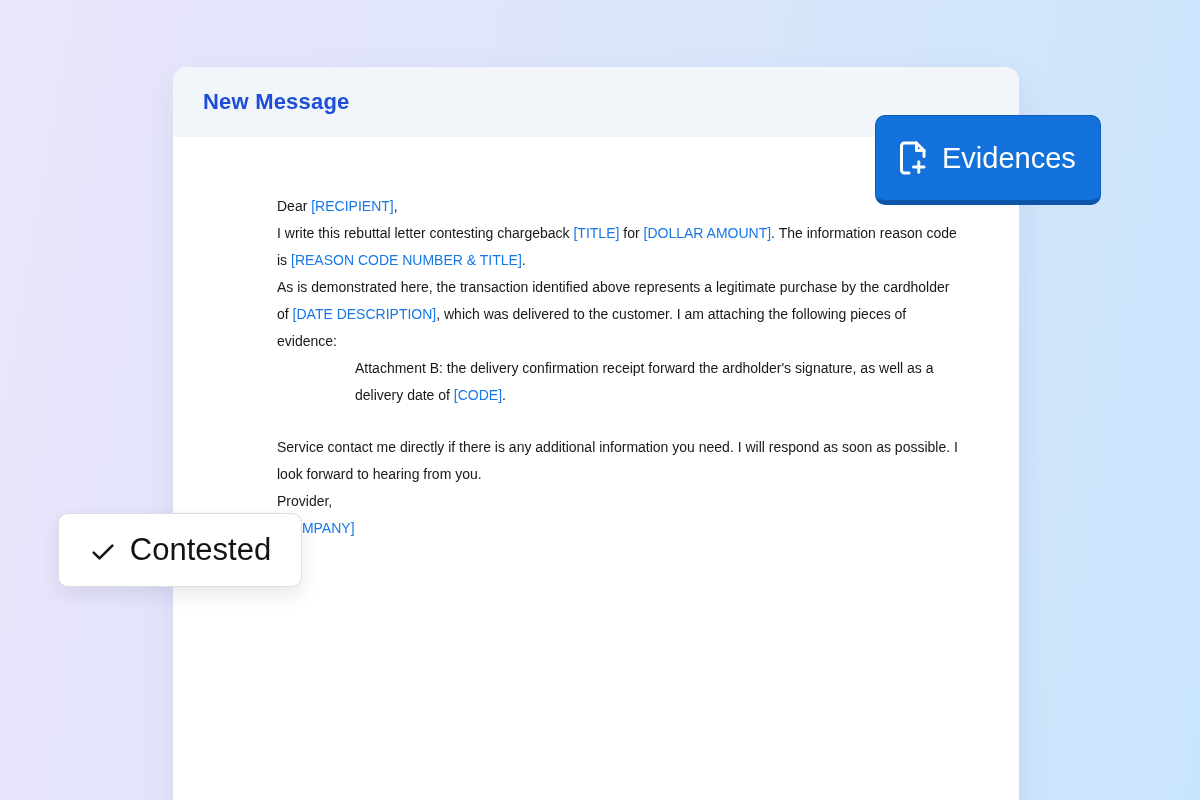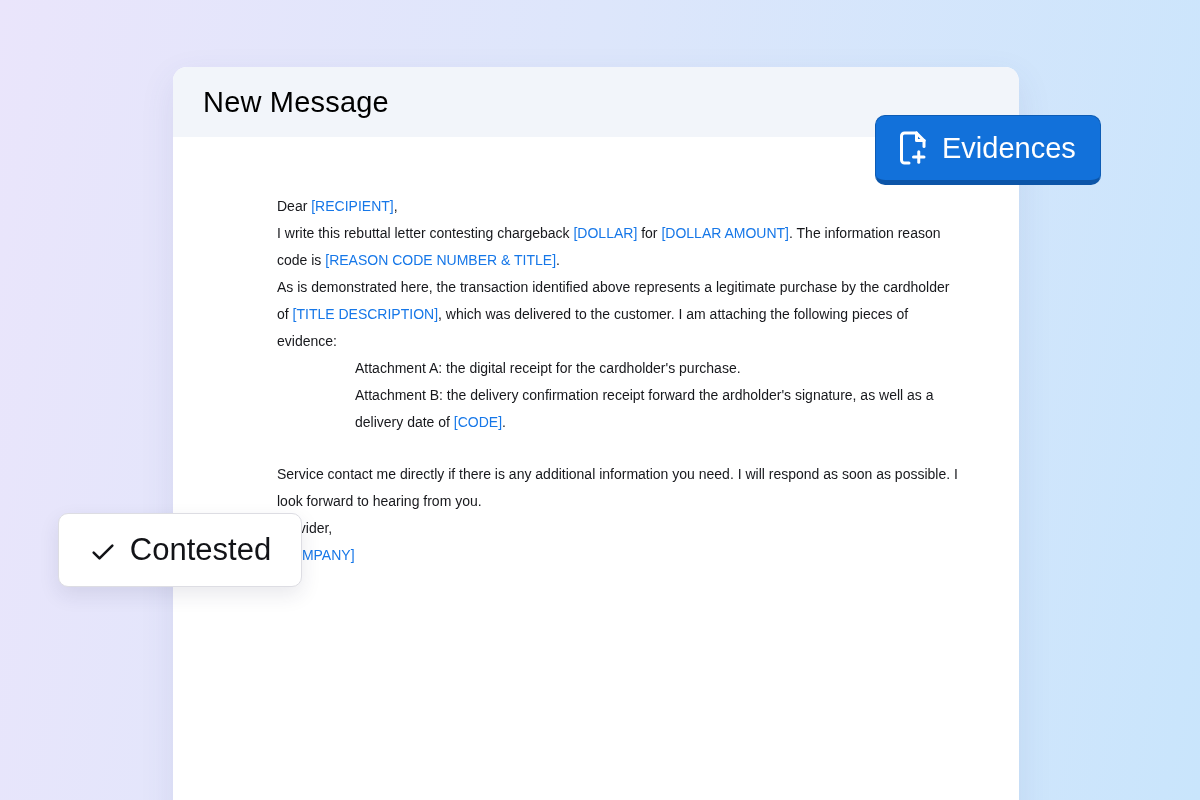--- a/index.html
+++ b/index.html
@@ -22,23 +22,23 @@
   }
   .card-header {
     height: 70px;
     background: #F2F5FA;
     border-radius: 14px 14px 0 0;
     display: flex;
     align-items: center;
     padding-left: 30px;
   }
   .card-title {
-    font-size: 29px;
-    font-weight: 400;
-    color: #000000;
+    font-size: 22px;
+    font-weight: 700;
+    color: #1d4ed8;
     letter-spacing: 0.2px;
   }
   .card-body {
     padding: 56px 56px 0 104px;
     font-size: 14px;
     line-height: 27px;
     color: #17181C;
   }
   .card-body p { margin: 0; }
   .token { color: #1677E8; }
@@ -49,21 +49,21 @@
   .attachments    { margin-left: 78px; margin-bottom: 25px; }
   .attachment     { margin-bottom: 6px; }
   .closing        { margin-bottom: 0; }
   .sincerely      { margin-bottom: 40px; }
   .signature      { margin-bottom: 0; }
 
   
   .evidences-btn {
     position: absolute;
     left: 875px; top: 115px;
-    height: 70px;
+    height: 90px;
     padding: 0 24px 0 18px;
     display: flex;
     align-items: center;
     gap: 12px;
     background: #1271DA;
     border: 1px solid #0D5CB5;
     border-bottom: 5px solid #0C55A8;
     border-radius: 10px;
     color: #ffffff;
     font-size: 29px;
@@ -94,24 +94,23 @@
 </style>
 </head>
 <body>
 
 <div class="card">
   <div class="card-header">
     <span class="card-title">New Message</span>
   </div>
   <div class="card-body">
     <p class="greeting"><span>Dear </span><span class="token">[RECIPIENT]</span><span>,</span></p>
-    <p class="para-1"><span>I write this rebuttal letter contesting chargeback </span><span class="token">[DOLLAR]</span><span> for </span><span class="token">[DOLLAR AMOUNT]</span><span>. The information reason code is </span><span class="token">[REASON CODE NUMBER &amp; TITLE]</span><span>.</span></p>
-    <p class="para-2"><span>As is demonstrated here, the transaction identified above represents a legitimate purchase by the cardholder of </span><span class="token">[TITLE DESCRIPTION]</span><span>, which was delivered to the customer. I am attaching the following pieces of evidence:</span></p>
+    <p class="para-1"><span>I write this rebuttal letter contesting chargeback </span><span class="token">[TITLE]</span><span> for </span><span class="token">[DOLLAR AMOUNT]</span><span>. The information reason code is </span><span class="token">[REASON CODE NUMBER &amp; TITLE]</span><span>.</span></p>
+    <p class="para-2"><span>As is demonstrated here, the transaction identified above represents a legitimate purchase by the cardholder of </span><span class="token">[DATE DESCRIPTION]</span><span>, which was delivered to the customer. I am attaching the following pieces of evidence:</span></p>
     <div class="attachments">
-      <p class="attachment"><span>Attachment A: the digital receipt for the cardholder's purchase.</span></p>
       <p class="attachment"><span>Attachment B: the delivery confirmation receipt forward the ardholder's signature, as well as a delivery date of </span><span class="token">[CODE]</span><span>.</span></p>
     </div>
     <p class="closing"><span>Service contact me directly if there is any additional information you need. I will respond as soon as possible. I look forward to hearing from you.</span></p>
     <p class="sincerely"><span>Provider,</span></p>
     <p class="signature"><span class="token">[COMPANY]</span></p>
   </div>
 </div>
 
 <button class="evidences-btn">
   <span>

